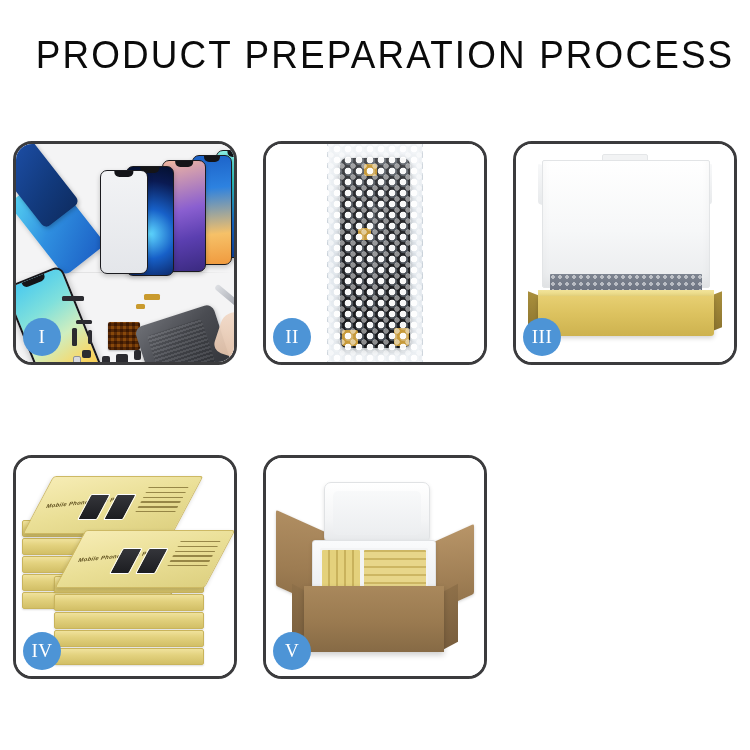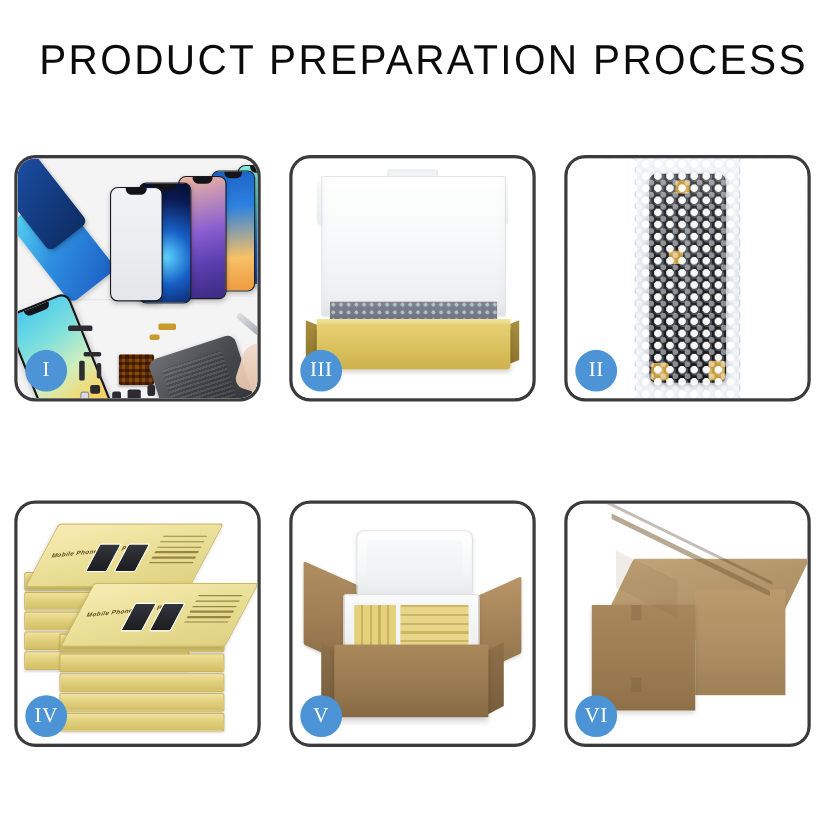--- a/index.html
+++ b/index.html
@@ -304,48 +304,48 @@
 
         <div class="backcover">
           <div class="bc-in"></div>
         </div>
         <div class="finger"></div>
         <div class="tweezer"></div>
       </div>
       <div class="badge">I</div>
     </div>
 
+    <div class="panel p2">
+      <div class="stage">
+        <div class="bw-bag"></div>
+        <div class="bw-screen"></div>
+        <div class="bw-flex"></div>
+        <div class="bw-conn" style="left:98px;top:20px;"></div>
+        <div class="bw-conn" style="left:92px;top:84px;"></div>
+        <div class="bw-conn" style="left:76px;top:186px;width:16px;height:16px;"></div>
+        <div class="bw-conn" style="left:128px;top:184px;width:15px;height:18px;"></div>
+        <div class="bubbles"></div>
+        <div class="bubbles2"></div>
+      </div>
+      <div class="badge">II</div>
+    </div>
+
     <div class="panel p3">
       <div class="stage">
         <div class="bx3-lidtab"></div>
         <div class="bx3-lidL"></div>
         <div class="bx3-lidR"></div>
         <div class="bx3-lid"></div>
         <div class="bx3-foam"></div>
         <div class="bx3-trayL"></div>
         <div class="bx3-trayR"></div>
         <div class="bx3-trayTop"></div>
         <div class="bx3-tray"></div>
       </div>
       <div class="badge">III</div>
-    </div>
-
-    <div class="panel p2">
-      <div class="stage">
-        <div class="bw-bag"></div>
-        <div class="bw-screen"></div>
-        <div class="bw-flex"></div>
-        <div class="bw-conn" style="left:98px;top:20px;"></div>
-        <div class="bw-conn" style="left:92px;top:84px;"></div>
-        <div class="bw-conn" style="left:76px;top:186px;width:16px;height:16px;"></div>
-        <div class="bw-conn" style="left:128px;top:184px;width:15px;height:18px;"></div>
-        <div class="bubbles"></div>
-        <div class="bubbles2"></div>
-      </div>
-      <div class="badge">II</div>
     </div>
 
     <div class="panel p4">
       <div class="stage">
 
         <div class="lyr" style="left:6px;top:62px;"></div>
         <div class="lyr" style="left:6px;top:80px;"></div>
         <div class="lyr" style="left:6px;top:98px;"></div>
         <div class="lyr" style="left:6px;top:116px;"></div>
         <div class="lyr" style="left:6px;top:134px;"></div>
@@ -397,30 +397,15 @@
           <div class="c5-vbars"></div>
           <div class="c5-hbars"></div>
         </div>
         <div class="c5-bodyL"></div>
         <div class="c5-bodyR"></div>
         <div class="c5-body"></div>
       </div>
       <div class="badge">V</div>
     </div>
 
-    <div class="panel p6">
-      <div class="stage">
-        <div class="b6-topWrap">
-          <div class="b6-top"></div>
-        </div>
-        <div class="b6-side"></div>
-        <div class="b6-face"></div>
-        <div class="b6-seam" style="left:36px;top:34px;width:150px;height:3px;transform:skewY(26deg);"></div>
-        <div class="b6-tape" style="left:40px;top:44px;width:144px;height:5px;transform:skewY(26deg);"></div>
-        <div class="b6-tape" style="left:44px;top:56px;width:56px;height:34px;transform:skewY(26deg);opacity:.22;"></div>
-        <div class="b6-seam" style="left:58px;top:92px;width:9px;height:14px;opacity:.55;"></div>
-        <div class="b6-seam" style="left:58px;top:158px;width:9px;height:13px;opacity:.5;"></div>
-      </div>
-      <div class="badge">VI</div>
-    </div>
 
   </div>
 </div>
 
 </body></html>

